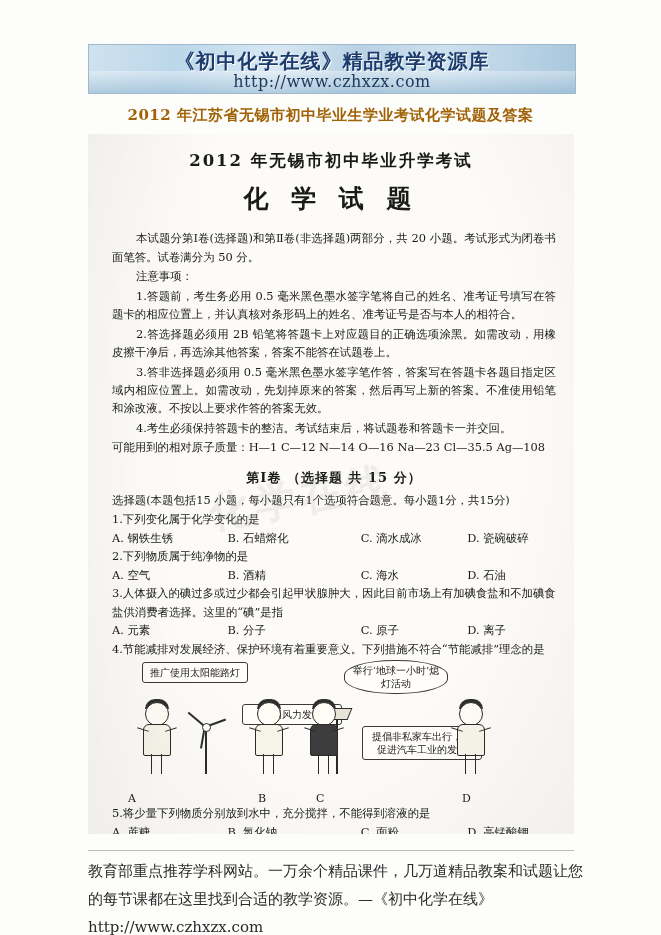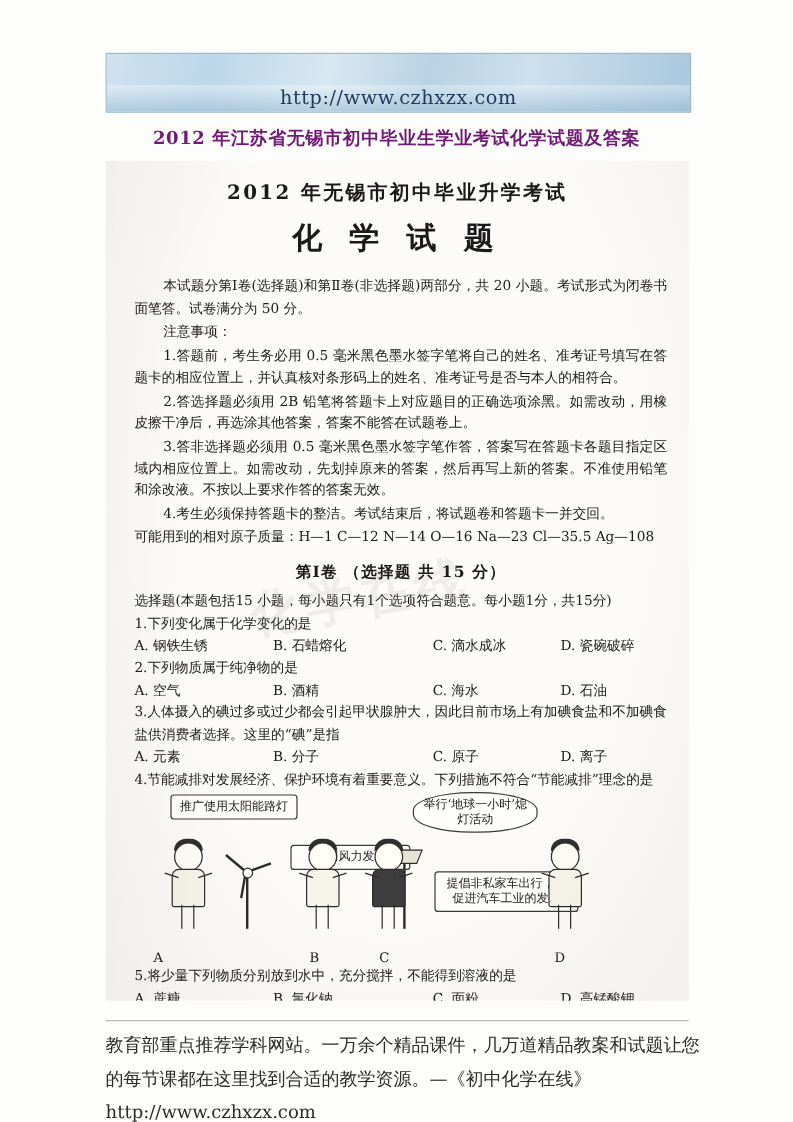--- a/index.html
+++ b/index.html
@@ -64,21 +64,21 @@
 
   
   .headline {
     position: absolute;
     left: 0; right: 0;
     top: 106px;
     text-align: center;
     font-family: "DejaVu Serif", serif;
     font-weight: bold;
     font-size: 15px;
-    color: #701a75;
+    color: #a16207;
     letter-spacing: 0.5px;
   }
 
   
   .scan {
     position: absolute;
     left: 88px;
     top: 134px;
     width: 486px;
     height: 700px;
@@ -344,20 +344,21 @@
     height: 1px;
     background: #b9b9b9;
   }
 </style>
 </head>
 <body>
 
 <div class="page">
 
   <div class="banner">
+    <div class="banner-title">《初中化学在线》精品教学资源库</div>
     <div class="banner-url">http://www.czhxzx.com</div>
   </div>
 
   <div class="headline">2012 年江苏省无锡市初中毕业生学业考试化学试题及答案</div>
 
   <div class="scan">
 
     <div class="doc-title">2012 年无锡市初中毕业升学考试</div>
     <div class="doc-subtitle">化 学 试 题</div>
 

